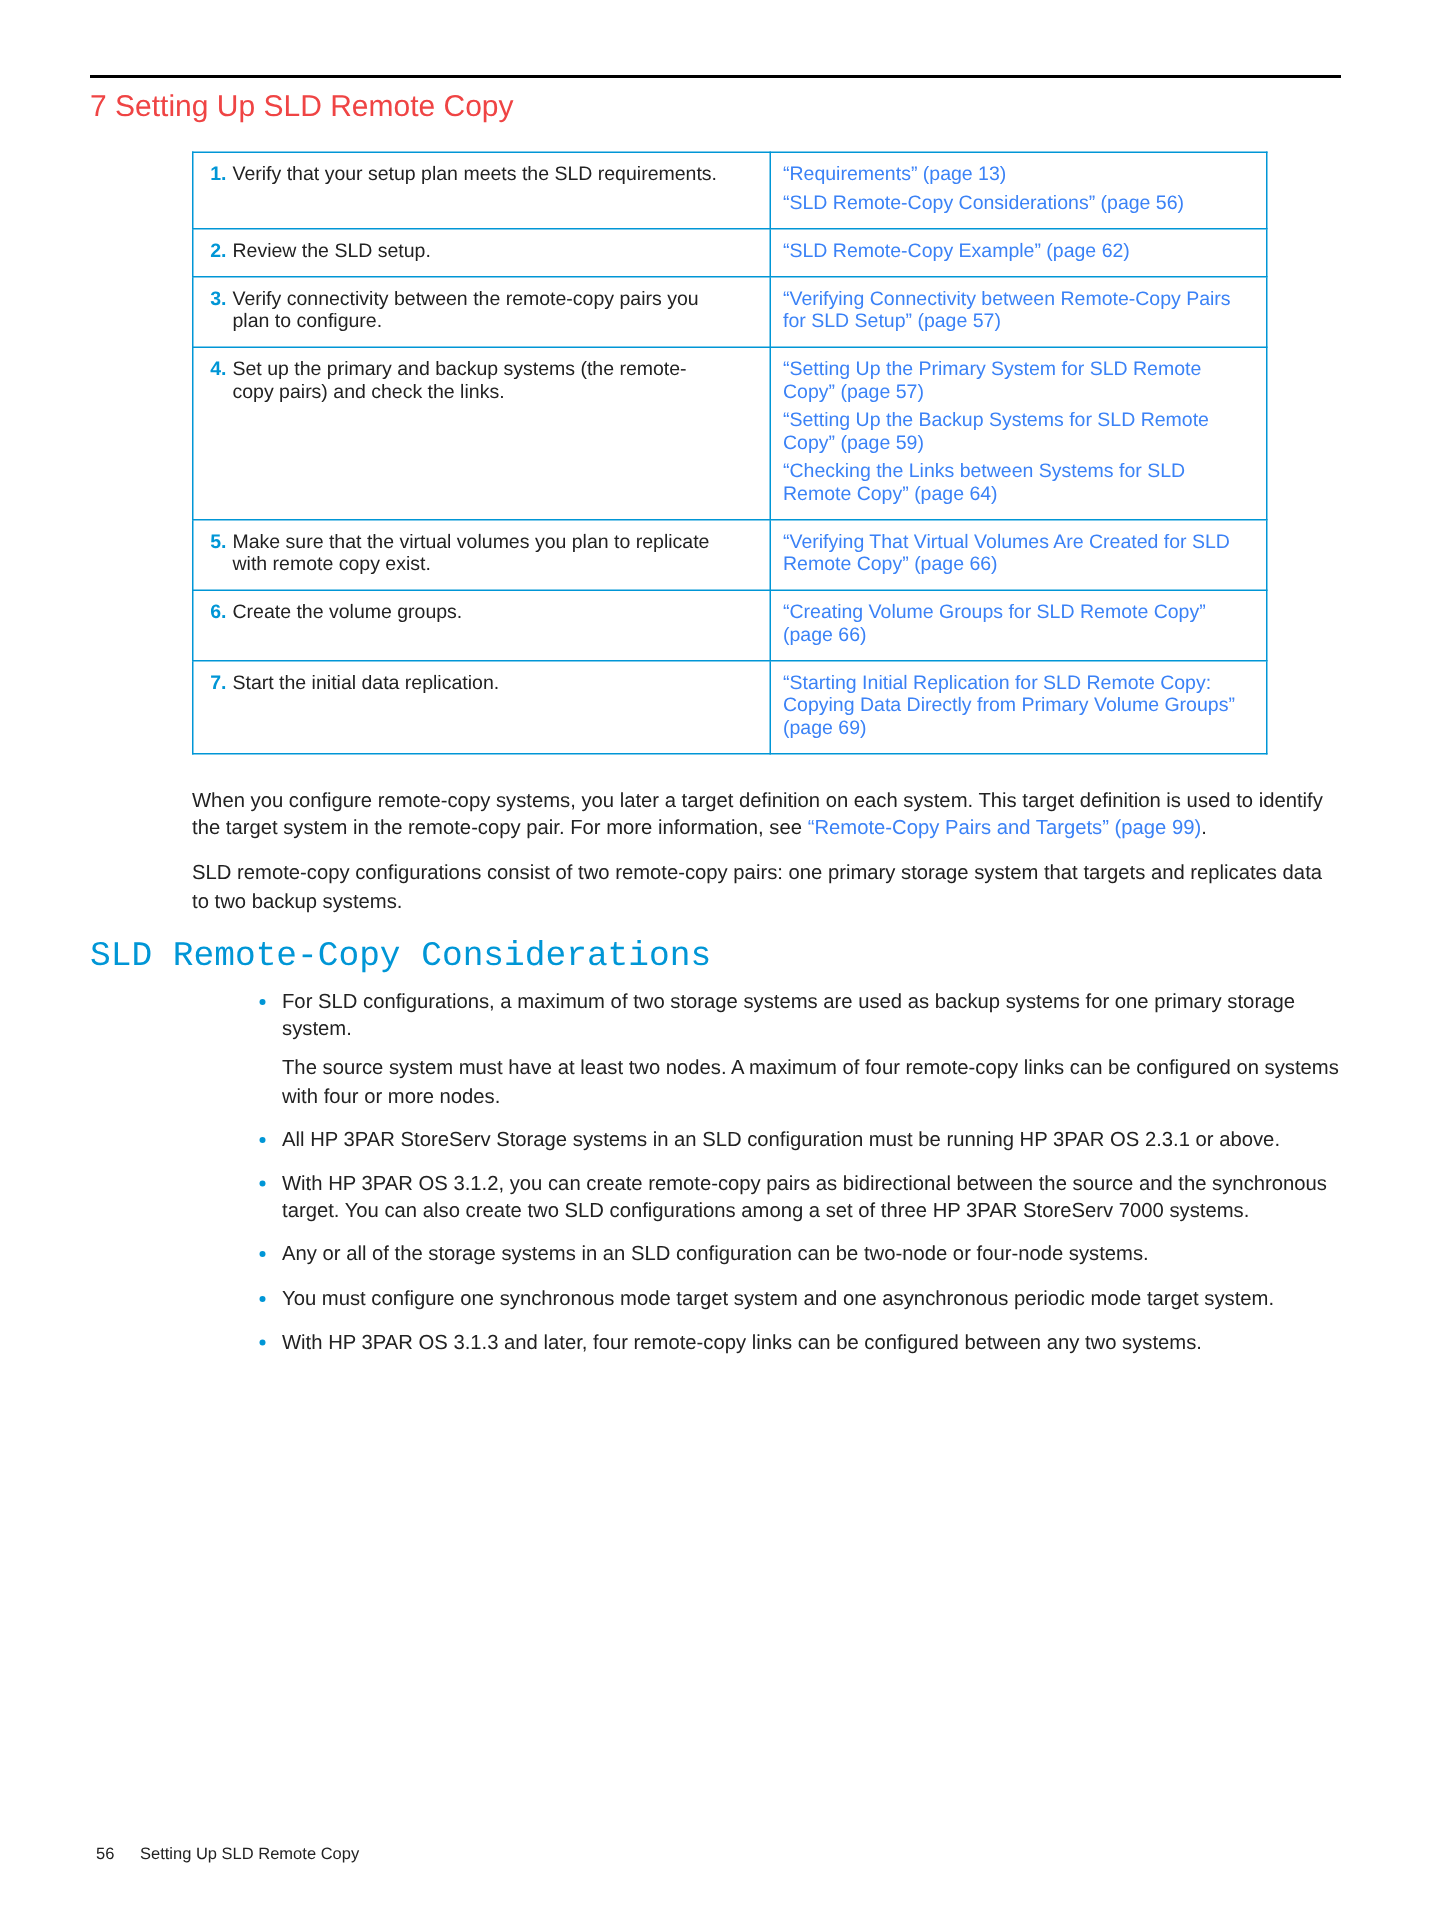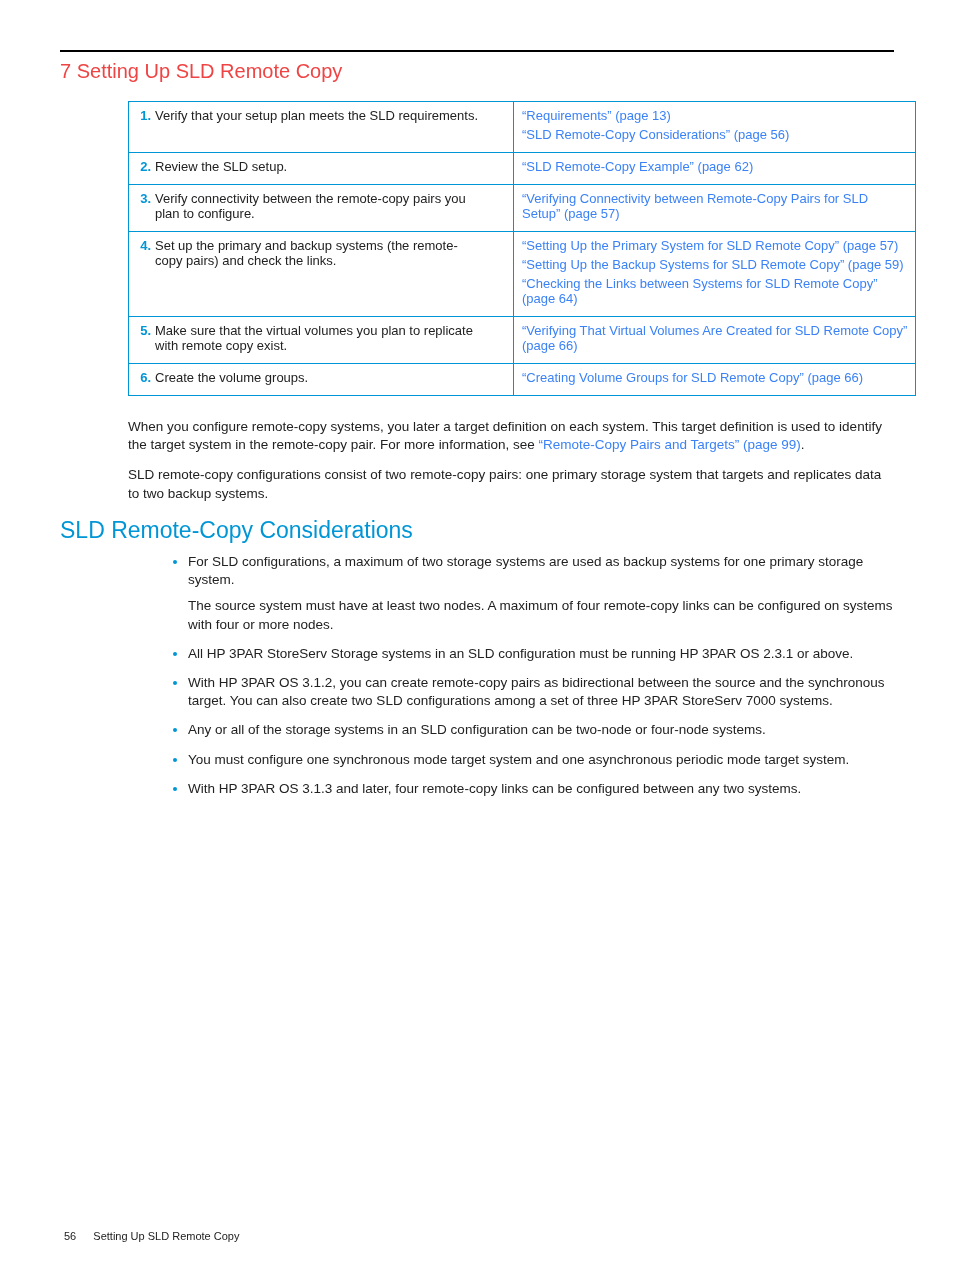--- a/index.html
+++ b/index.html
@@ -17,21 +17,21 @@
     margin: 0 0 8px 0;
   }
   h1.chapter {
     color: #ef4444;
     font-weight: 300;
     font-size: 20px;
     margin: 0 0 18px 0;
   }
   table.steps {
     border-collapse: collapse;
-    width: 788px;
+    width: 717px;
     margin-left: 68px;
     border: 1px solid #0096d6;
     font-size: 13px;
   }
   table.steps td {
     border: 1px solid #0096d6;
     padding: 6px 6px 6px 8px;
     vertical-align: top;
   }
   table.steps td.left {
@@ -62,20 +62,21 @@
     margin: 22px 0 0 68px;
     font-size: 13.5px;
     line-height: 1.35;
   }
   .body p { margin: 0 0 12px 0; }
   h2.section {
     color: #0096d6;
     font-weight: 300;
     font-size: 23px;
     margin: 14px 0 8px 0;
+    font-family: Liberation Mono, monospace;
   }
   ul.bullets {
     margin: 0 0 0 68px;
     padding-left: 28px;
     font-size: 13.5px;
     line-height: 1.35;
   }
   ul.bullets > li {
     margin-bottom: 10px;
     margin-left: 32px;
@@ -135,20 +136,26 @@
         <td>
           <a class="xref linkline">“Verifying That Virtual Volumes Are Created for SLD Remote Copy” (page 66)</a>
         </td>
       </tr>
       <tr>
         <td class="left"><span class="stepnum">6.</span><span class="steptext">Create the volume groups.</span></td>
         <td>
           <a class="xref linkline">“Creating Volume Groups for SLD Remote Copy” (page 66)</a>
         </td>
       </tr>
+      <tr>
+        <td class="left"><span class="stepnum">7.</span><span class="steptext">Start the initial data replication.</span></td>
+        <td>
+          <a class="xref linkline">“Starting Initial Replication for SLD Remote Copy: Copying Data Directly from Primary Volume Groups” (page 69)</a>
+        </td>
+      </tr>
     </tbody>
 </table>
 
 <div class="body">
   <p>
     <span>When you configure remote-copy systems, you later a target definition on each system. This target definition is used to identify the target system in the remote-copy pair. For more information, see </span>
     <a class="xref">“Remote-Copy Pairs and Targets” (page 99)</a><span>.</span>
   </p>
   <p>SLD remote-copy configurations consist of two remote-copy pairs: one primary storage system that targets and replicates data to two backup systems.</p>
 </div>

